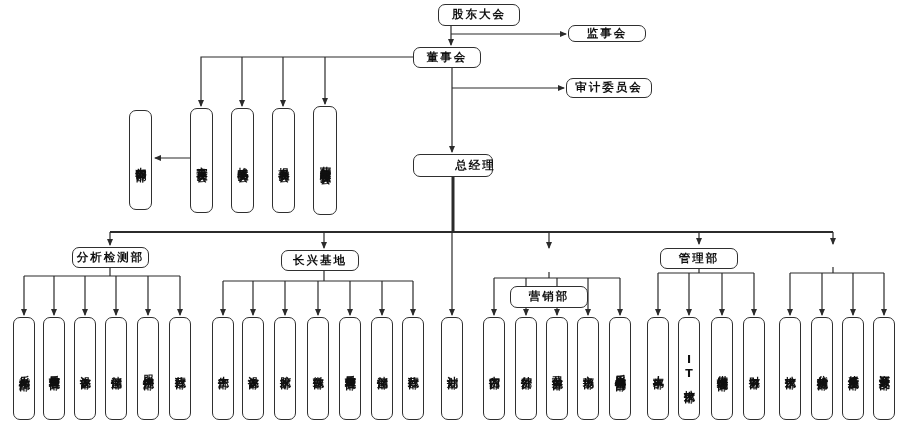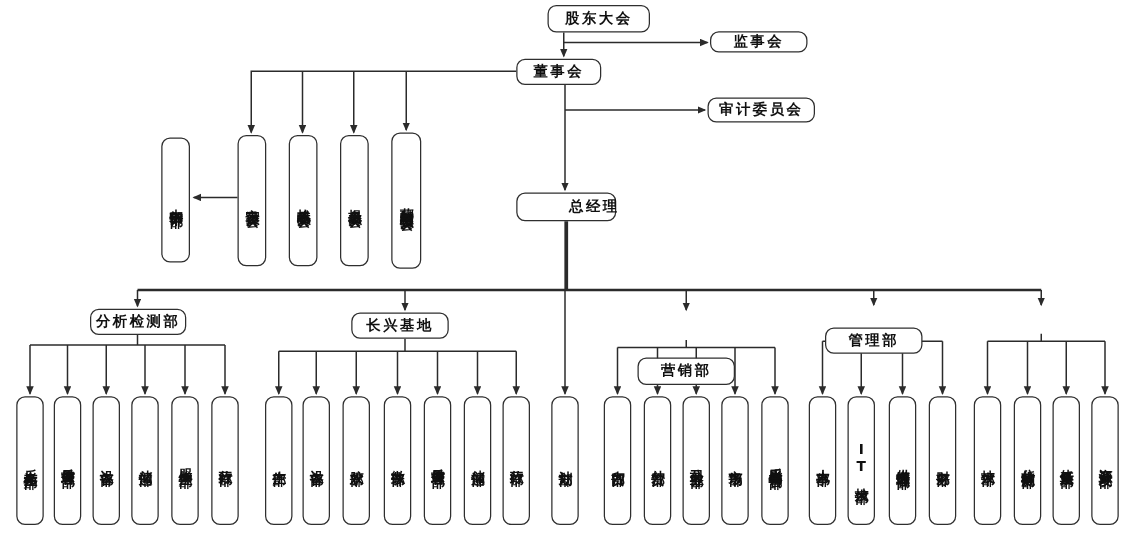--- a/index.html
+++ b/index.html
@@ -107,21 +107,21 @@
     <div class="node" style="left: 566px; top: 78px; width: 86px; height: 20px;">审计委员会</div>
     <div class="node" style="left: 413px; top: 154px; width: 80px; height: 23px; padding-left: 45px;">总经理</div>
     <div class="node v" style="left: 129px; top: 110px; width: 23px; height: 100px;">内部审计部</div>
     <div class="node v" style="left: 190px; top: 108px; width: 23px; height: 105px;">审计委员会</div>
     <div class="node v" style="left: 231px; top: 108px; width: 23px; height: 105px;">战略委员会</div>
     <div class="node v" style="left: 272px; top: 108px; width: 23px; height: 105px;">提名委员会</div>
     <div class="node v" style="left: 313px; top: 106px; width: 24px; height: 109px;">薪酬与考核委员会</div>
     <div class="node" style="left: 72px; top: 247px; width: 77px; height: 21px;">分析检测部</div>
     <div class="node" style="left: 281px; top: 250px; width: 78px; height: 21px;">长兴基地</div>
     <div class="node" style="left: 510px; top: 250px; width: 78px; height: 22px; margin-top: 36px;">营销部</div>
-    <div class="node" style="left: 660px; top: 262px; width: 78px; height: 21px;">管理部</div>
+    <div class="node" style="left: 660px; top: 248px; width: 78px; height: 21px;">管理部</div>
     <div class="node v" style="left: 441px; top: 317px; width: 22px; height: 103px;">计划部</div>
     <div class="node v" style="left: 13px; top: 317px; width: 22px; height: 103px;">反光布生产部</div>
     <div class="node v" style="left: 43px; top: 317px; width: 22px; height: 103px;">质量管理部</div>
     <div class="node v" style="left: 74px; top: 317px; width: 22px; height: 103px;">设备部</div>
     <div class="node v" style="left: 105px; top: 317px; width: 22px; height: 103px;">储运部</div>
     <div class="node v" style="left: 137px; top: 317px; width: 22px; height: 103px;">服饰生产部</div>
     <div class="node v" style="left: 169px; top: 317px; width: 22px; height: 103px;">行政部</div>
     <div class="node v" style="left: 212px; top: 317px; width: 22px; height: 103px;">生产部</div>
     <div class="node v" style="left: 242px; top: 317px; width: 22px; height: 103px;">设备部</div>
     <div class="node v" style="left: 274px; top: 317px; width: 22px; height: 103px;">胶水部</div>

